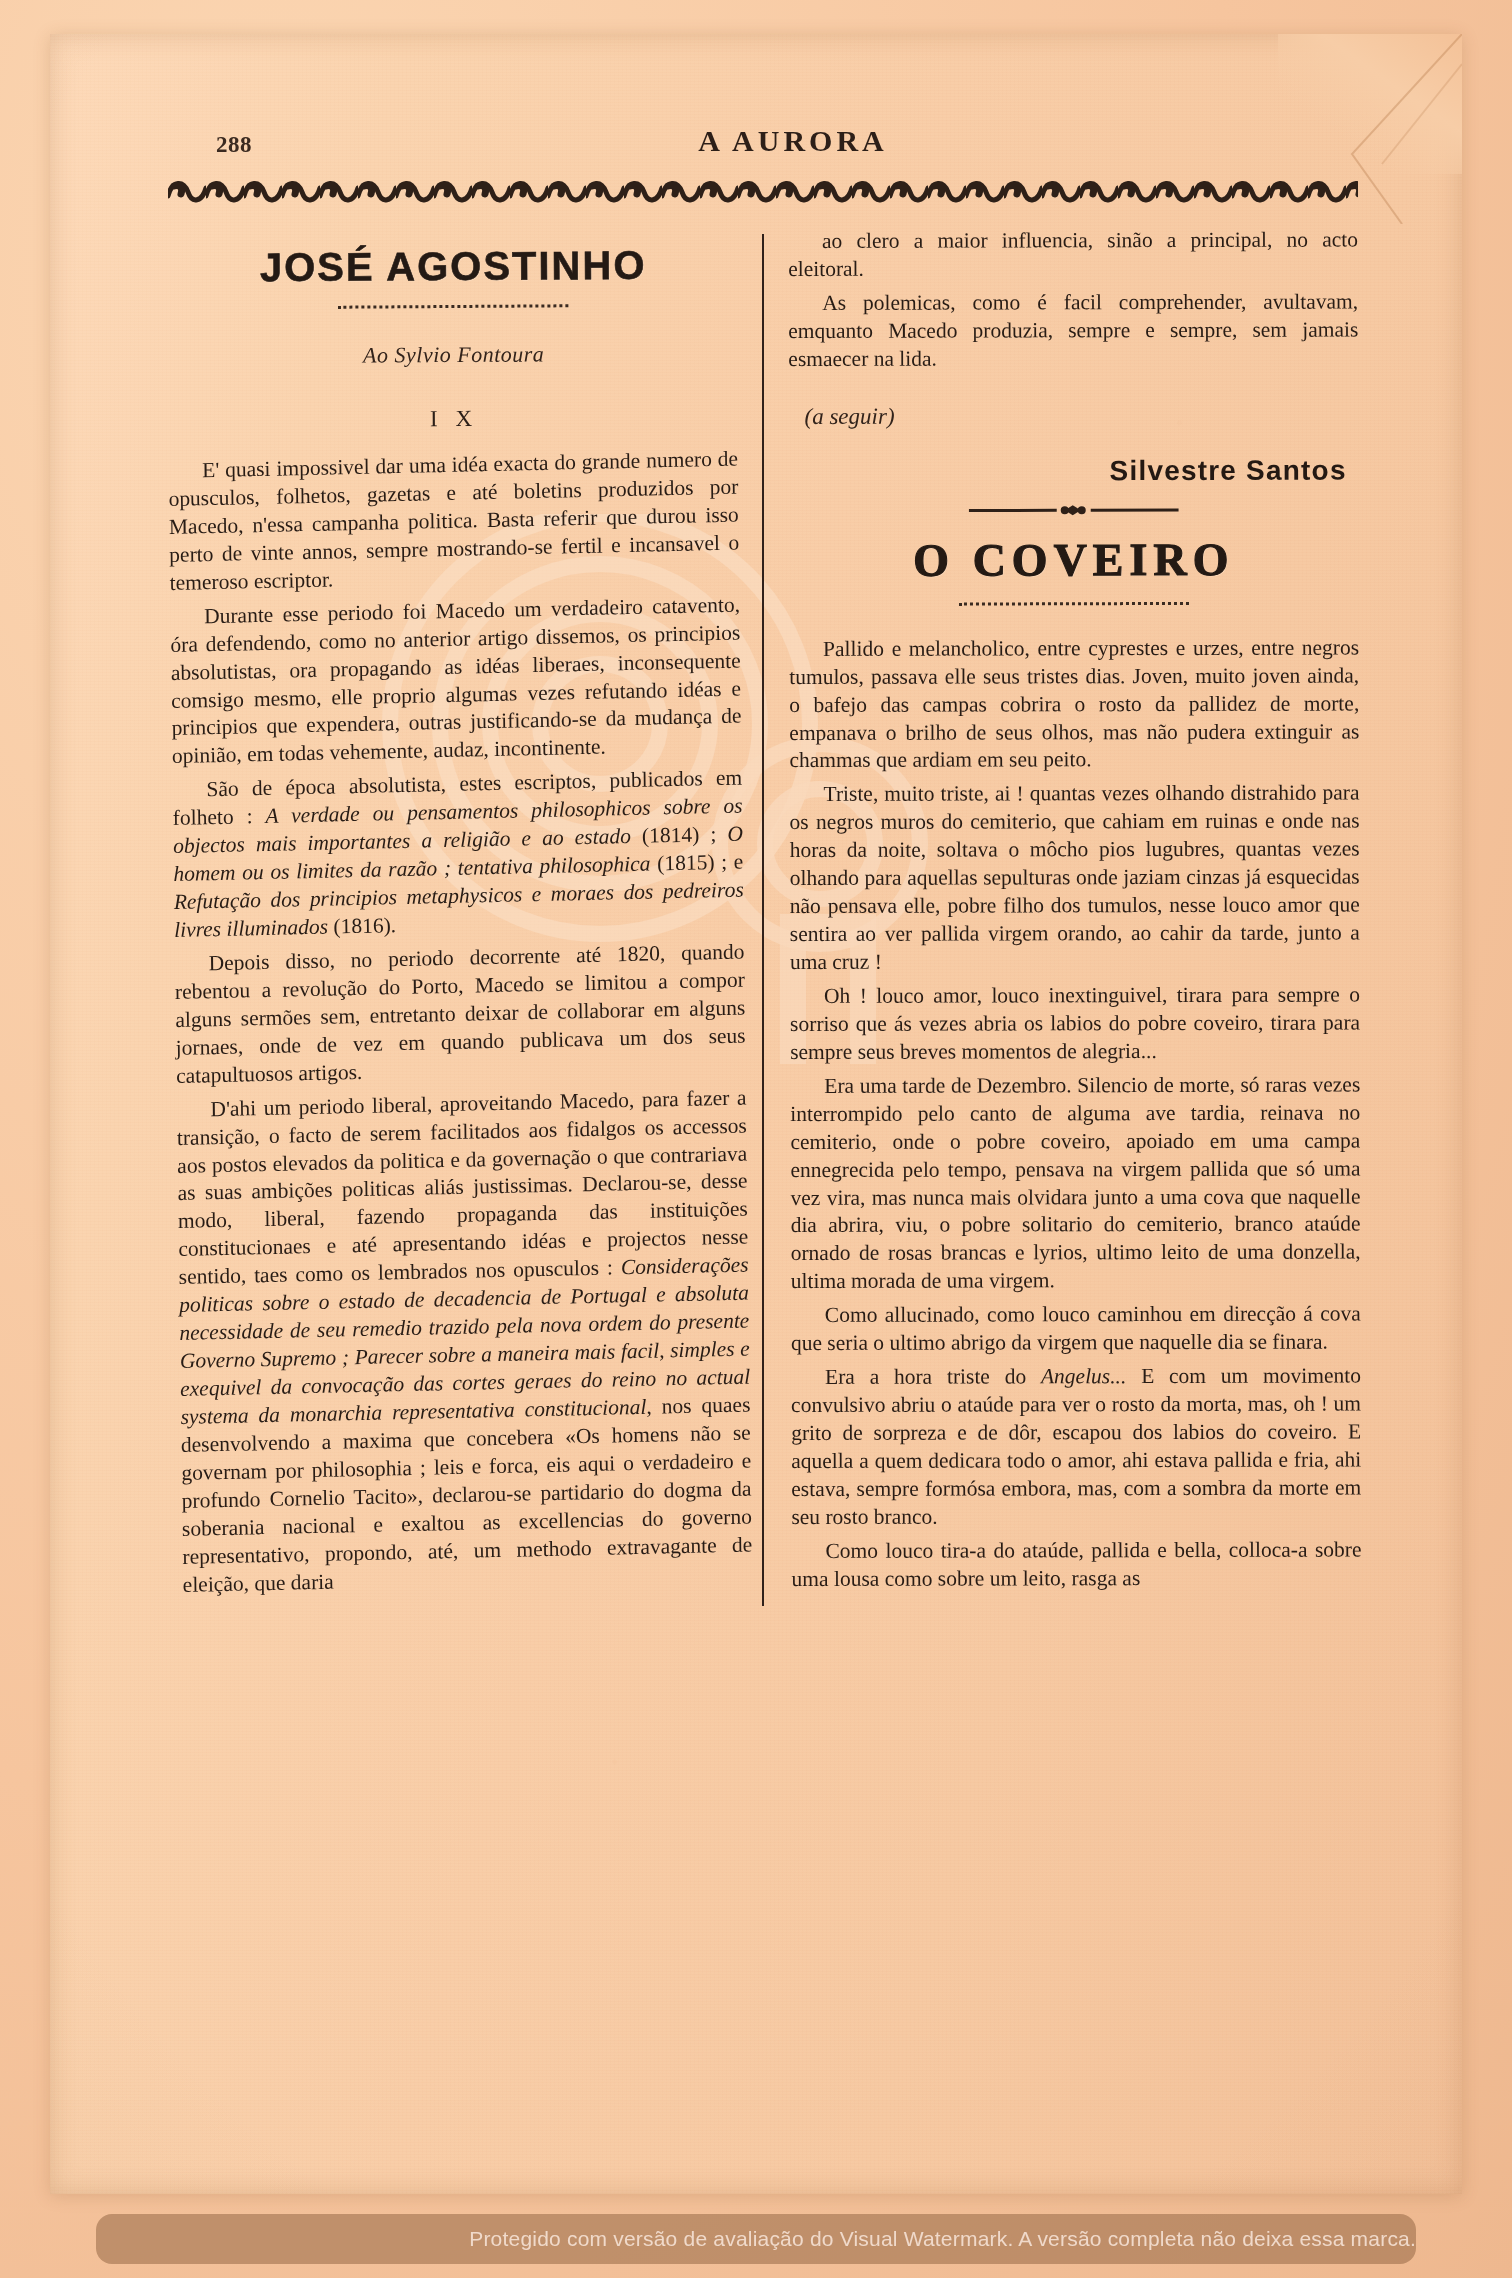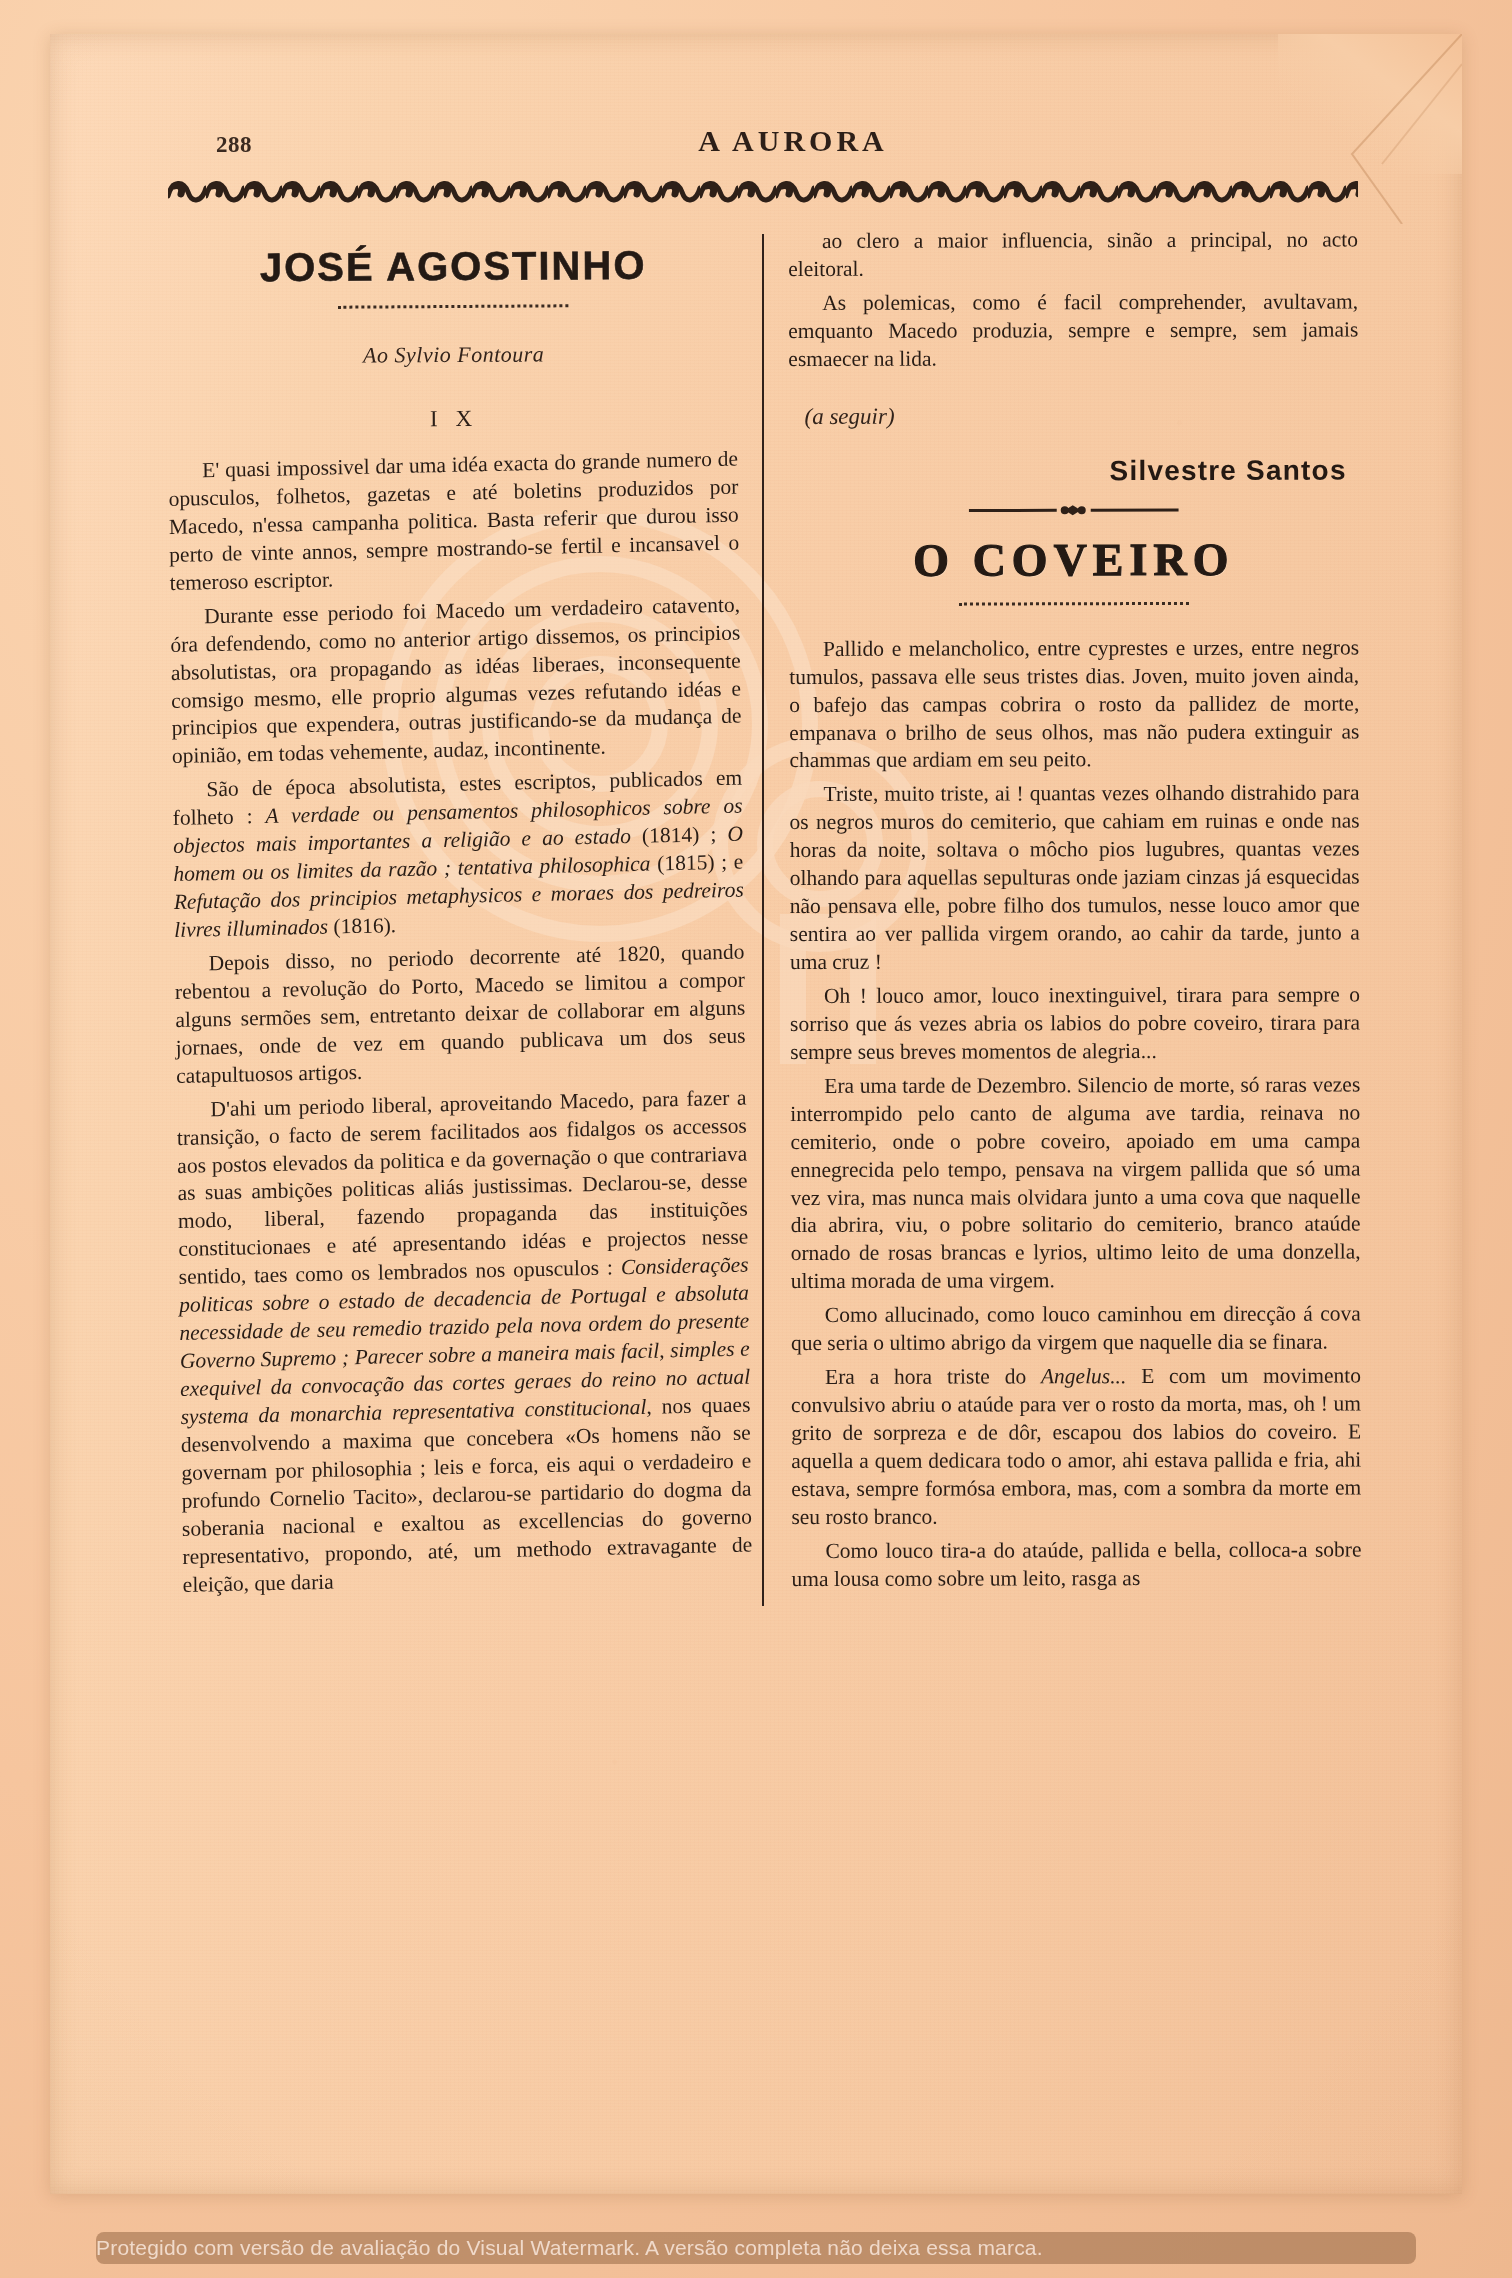--- a/index.html
+++ b/index.html
@@ -231,26 +231,26 @@
     transform: rotate(-0.15deg);
     transform-origin: 0 0;
   }
 
   
   .wm-bar {
     position: absolute;
     left: 96px;
     bottom: 14px;
     width: 1320px;
-    height: 32px;
-    border-radius: 8px;
+    height: 50px;
+    border-radius: 16px;
     background: rgba(150, 104, 70, .55);
     display: flex;
     align-items: center;
-    justify-content: flex-start;
+    justify-content: flex-end;
   }
   .wm-text {
     font-family: "Liberation Sans", sans-serif;
     font-size: 21px;
     color: #f3ded0;
     letter-spacing: .2px;
     white-space: nowrap;
     opacity: .95;
   }
 </style>

